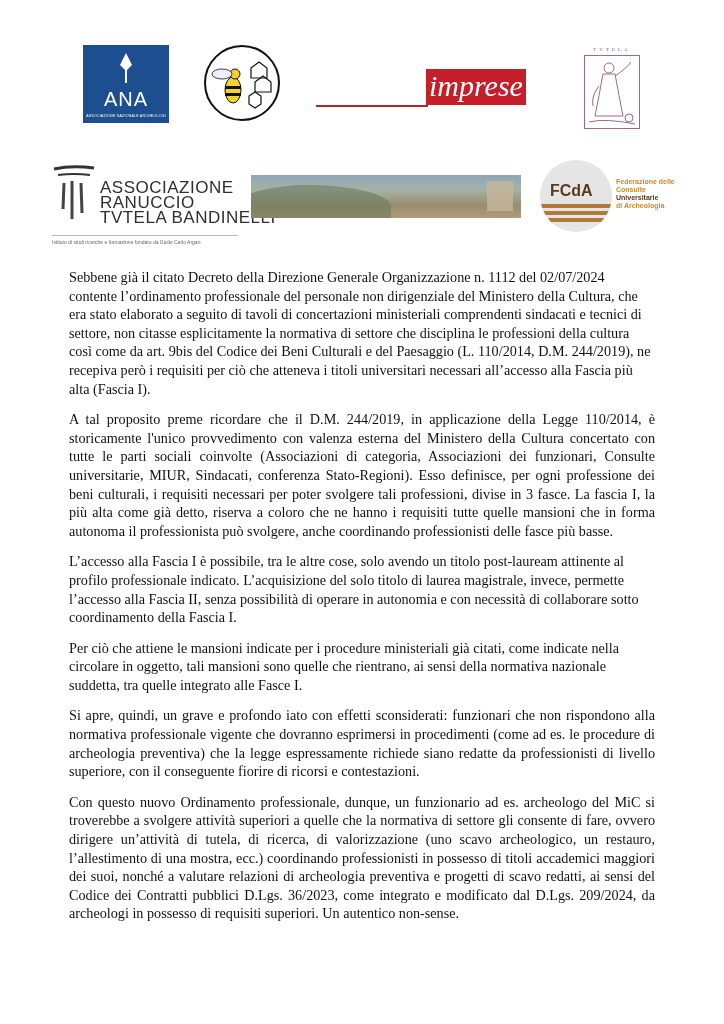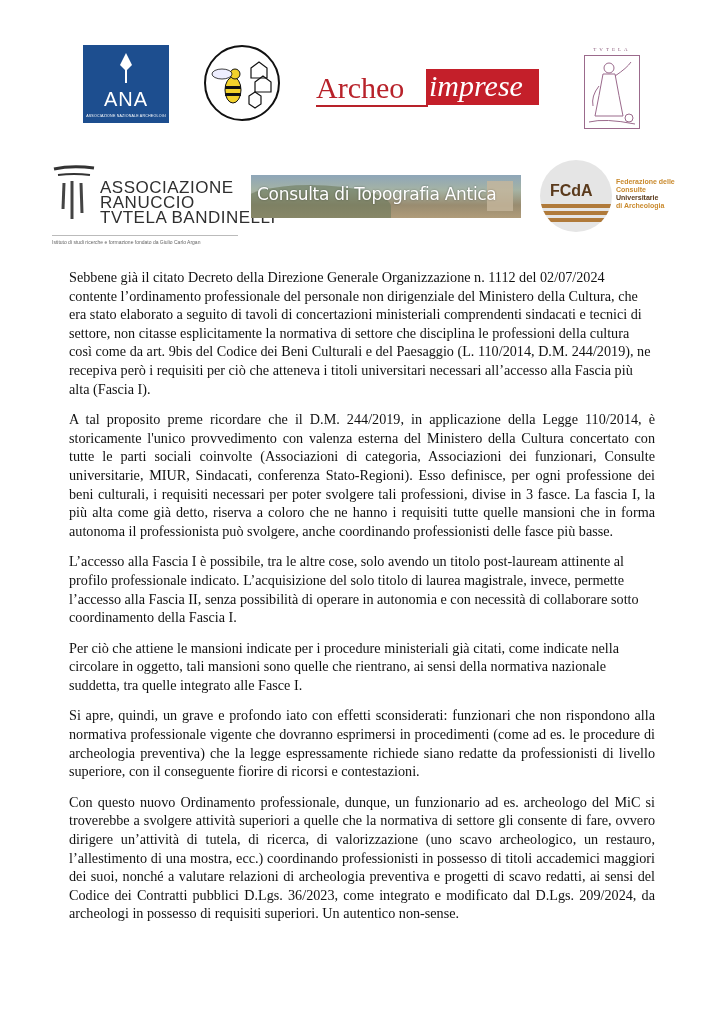--- a/index.html
+++ b/index.html
@@ -13,21 +13,21 @@
   #ana .ana-text { position: absolute; left: 0; right: 0; top: 40px; font-family: "Liberation Sans", sans-serif; font-size: 20px; letter-spacing: 1px; line-height: 28px; }
   #ana .ana-sub { position: absolute; left: 2px; right: 2px; top: 69px; font-family: "Liberation Sans", sans-serif; font-size: 3.6px; letter-spacing: 0.2px; white-space: nowrap; overflow: hidden; }
 
   
   #bee { left: 203px; top: 44px; width: 78px; height: 78px; }
   #bee svg { display:block; }
 
   
   #archeo { left: 314px; top: 67px; width: 230px; height: 44px; }
   #archeo .a-left { position: absolute; left: 2px; top: 4px; font-family: "Liberation Serif", serif; font-size: 30px; color: #b8222a; line-height: 34px; }
-  #archeo .a-right { position: absolute; left: 112px; top: 2px; width: 113px; height: 36px; background: #c41f2a; color: #fff; font-family: "Liberation Serif", serif; font-style: italic; font-size: 30px; line-height: 34px; padding-left: 3px; box-sizing: border-box; }
+  #archeo .a-right { position: absolute; left: 112px; top: 2px; width: 100px; height: 36px; background: #c41f2a; color: #fff; font-family: "Liberation Serif", serif; font-style: italic; font-size: 30px; line-height: 34px; padding-left: 3px; box-sizing: border-box; }
   #archeo .a-line { position: absolute; left: 2px; top: 38px; width: 112px; height: 2px; background: #b8222a; }
 
   
   #tutela { left: 582px; top: 46px; width: 60px; height: 84px; }
   #tutela .t-head { font-family: "Liberation Serif", serif; font-size: 5px; letter-spacing: 3px; color: #8a5a7a; text-align: center; line-height: 7px; }
   #tutela .t-frame { position: absolute; left: 2px; top: 9px; width: 54px; height: 72px; border: 1px solid #9b6a8c; }
 
   
   #rbb { left: 52px; top: 165px; width: 186px; height: 82px; }
   #rbb .r-title { position: absolute; left: 48px; top: 15px; font-family: "Liberation Sans", sans-serif; font-size: 17px; line-height: 15px; color: #2f2f2f; letter-spacing: 0.5px; white-space: nowrap; }
@@ -75,21 +75,20 @@
     <rect x="22" y="49" width="16" height="3" fill="#111"></rect>
     <circle cx="32" cy="30" r="5" fill="#f3d22b" stroke="#111" stroke-width="1"></circle>
     <ellipse cx="19" cy="30" rx="10" ry="5" fill="#eef" stroke="#111" stroke-width="0.8"></ellipse>
     <polygon points="48,24 56,18 64,24 64,34 48,34" fill="none" stroke="#111" stroke-width="1.2"></polygon>
     <polygon points="52,38 60,32 68,38 68,48 52,48" fill="none" stroke="#111" stroke-width="1.2"></polygon>
     <polygon points="46,52 52,48 58,52 58,60 52,64 46,60" fill="none" stroke="#111" stroke-width="1.2"></polygon>
   </svg>
 </div>
 
 <div class="logo" id="archeo">
-  <span class="a-left">Archeo</span>
   <span class="a-right">imprese</span>
   <div class="a-line"></div>
 </div>
 
 <div class="logo" id="tutela">
   <div class="t-head">TVTELA</div>
   <div class="t-frame">
     <svg width="54" height="72" viewBox="0 0 54 72">
       <circle cx="24" cy="12" r="5" fill="none" stroke="#9b6a8c" stroke-width="1"></circle>
       <path d="M18 18 Q14 40 10 60 L38 60 Q34 40 30 18 Z" fill="none" stroke="#9b6a8c" stroke-width="1"></path>
@@ -114,21 +113,20 @@
     <div>RANUCCIO</div>
     <div>TVTELA BANDINELLI</div>
   </div>
   <div class="r-rule"></div>
   <div class="r-sub">Istituto di studi ricerche e formazione fondato da Giulio Carlo Argan</div>
 </div>
 
 <div class="logo" id="cta">
   <div class="hill"></div>
   <div class="ruin"></div>
-  <div class="cta-text">Consulta di Topografia Antica</div>
 </div>
 
 <div class="logo" id="fcda">
   <div class="f-circle">
     <div class="f-band" style="top:44px;"></div>
     <div class="f-band" style="top:51px;"></div>
     <div class="f-band" style="top:58px;"></div>
     <div class="f-text">FCdA</div>
   </div>
   <div class="f-name">

